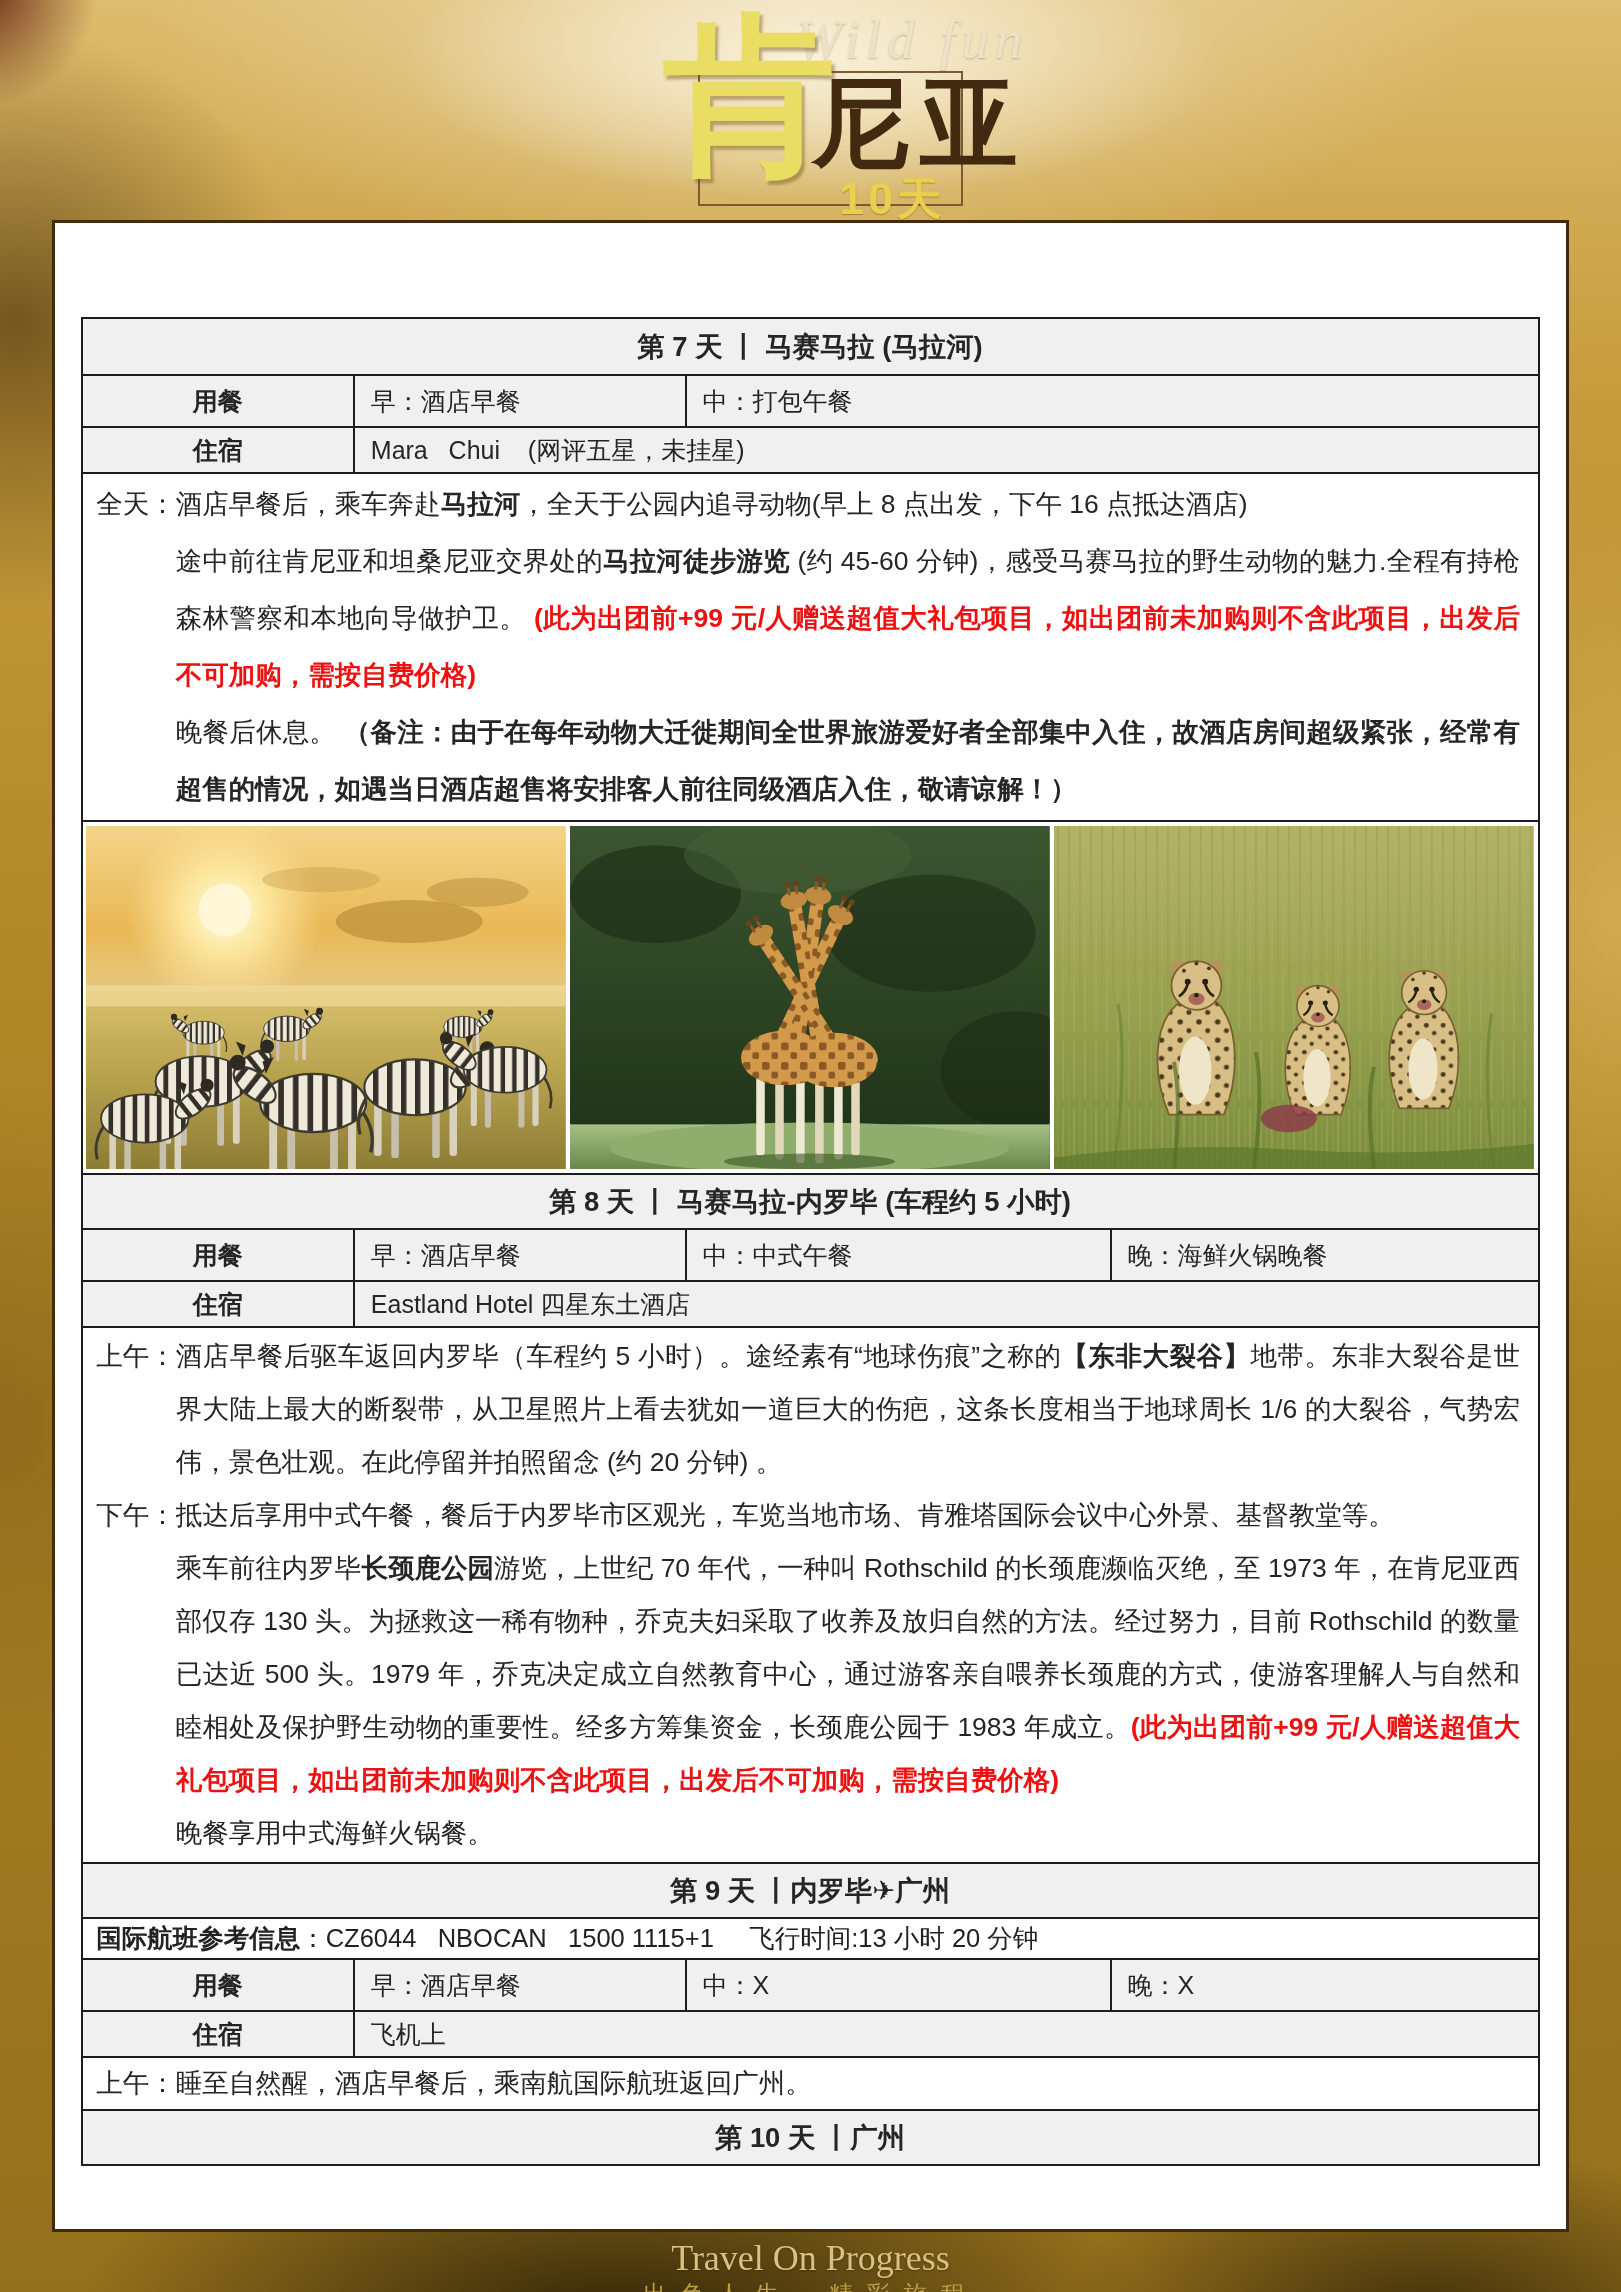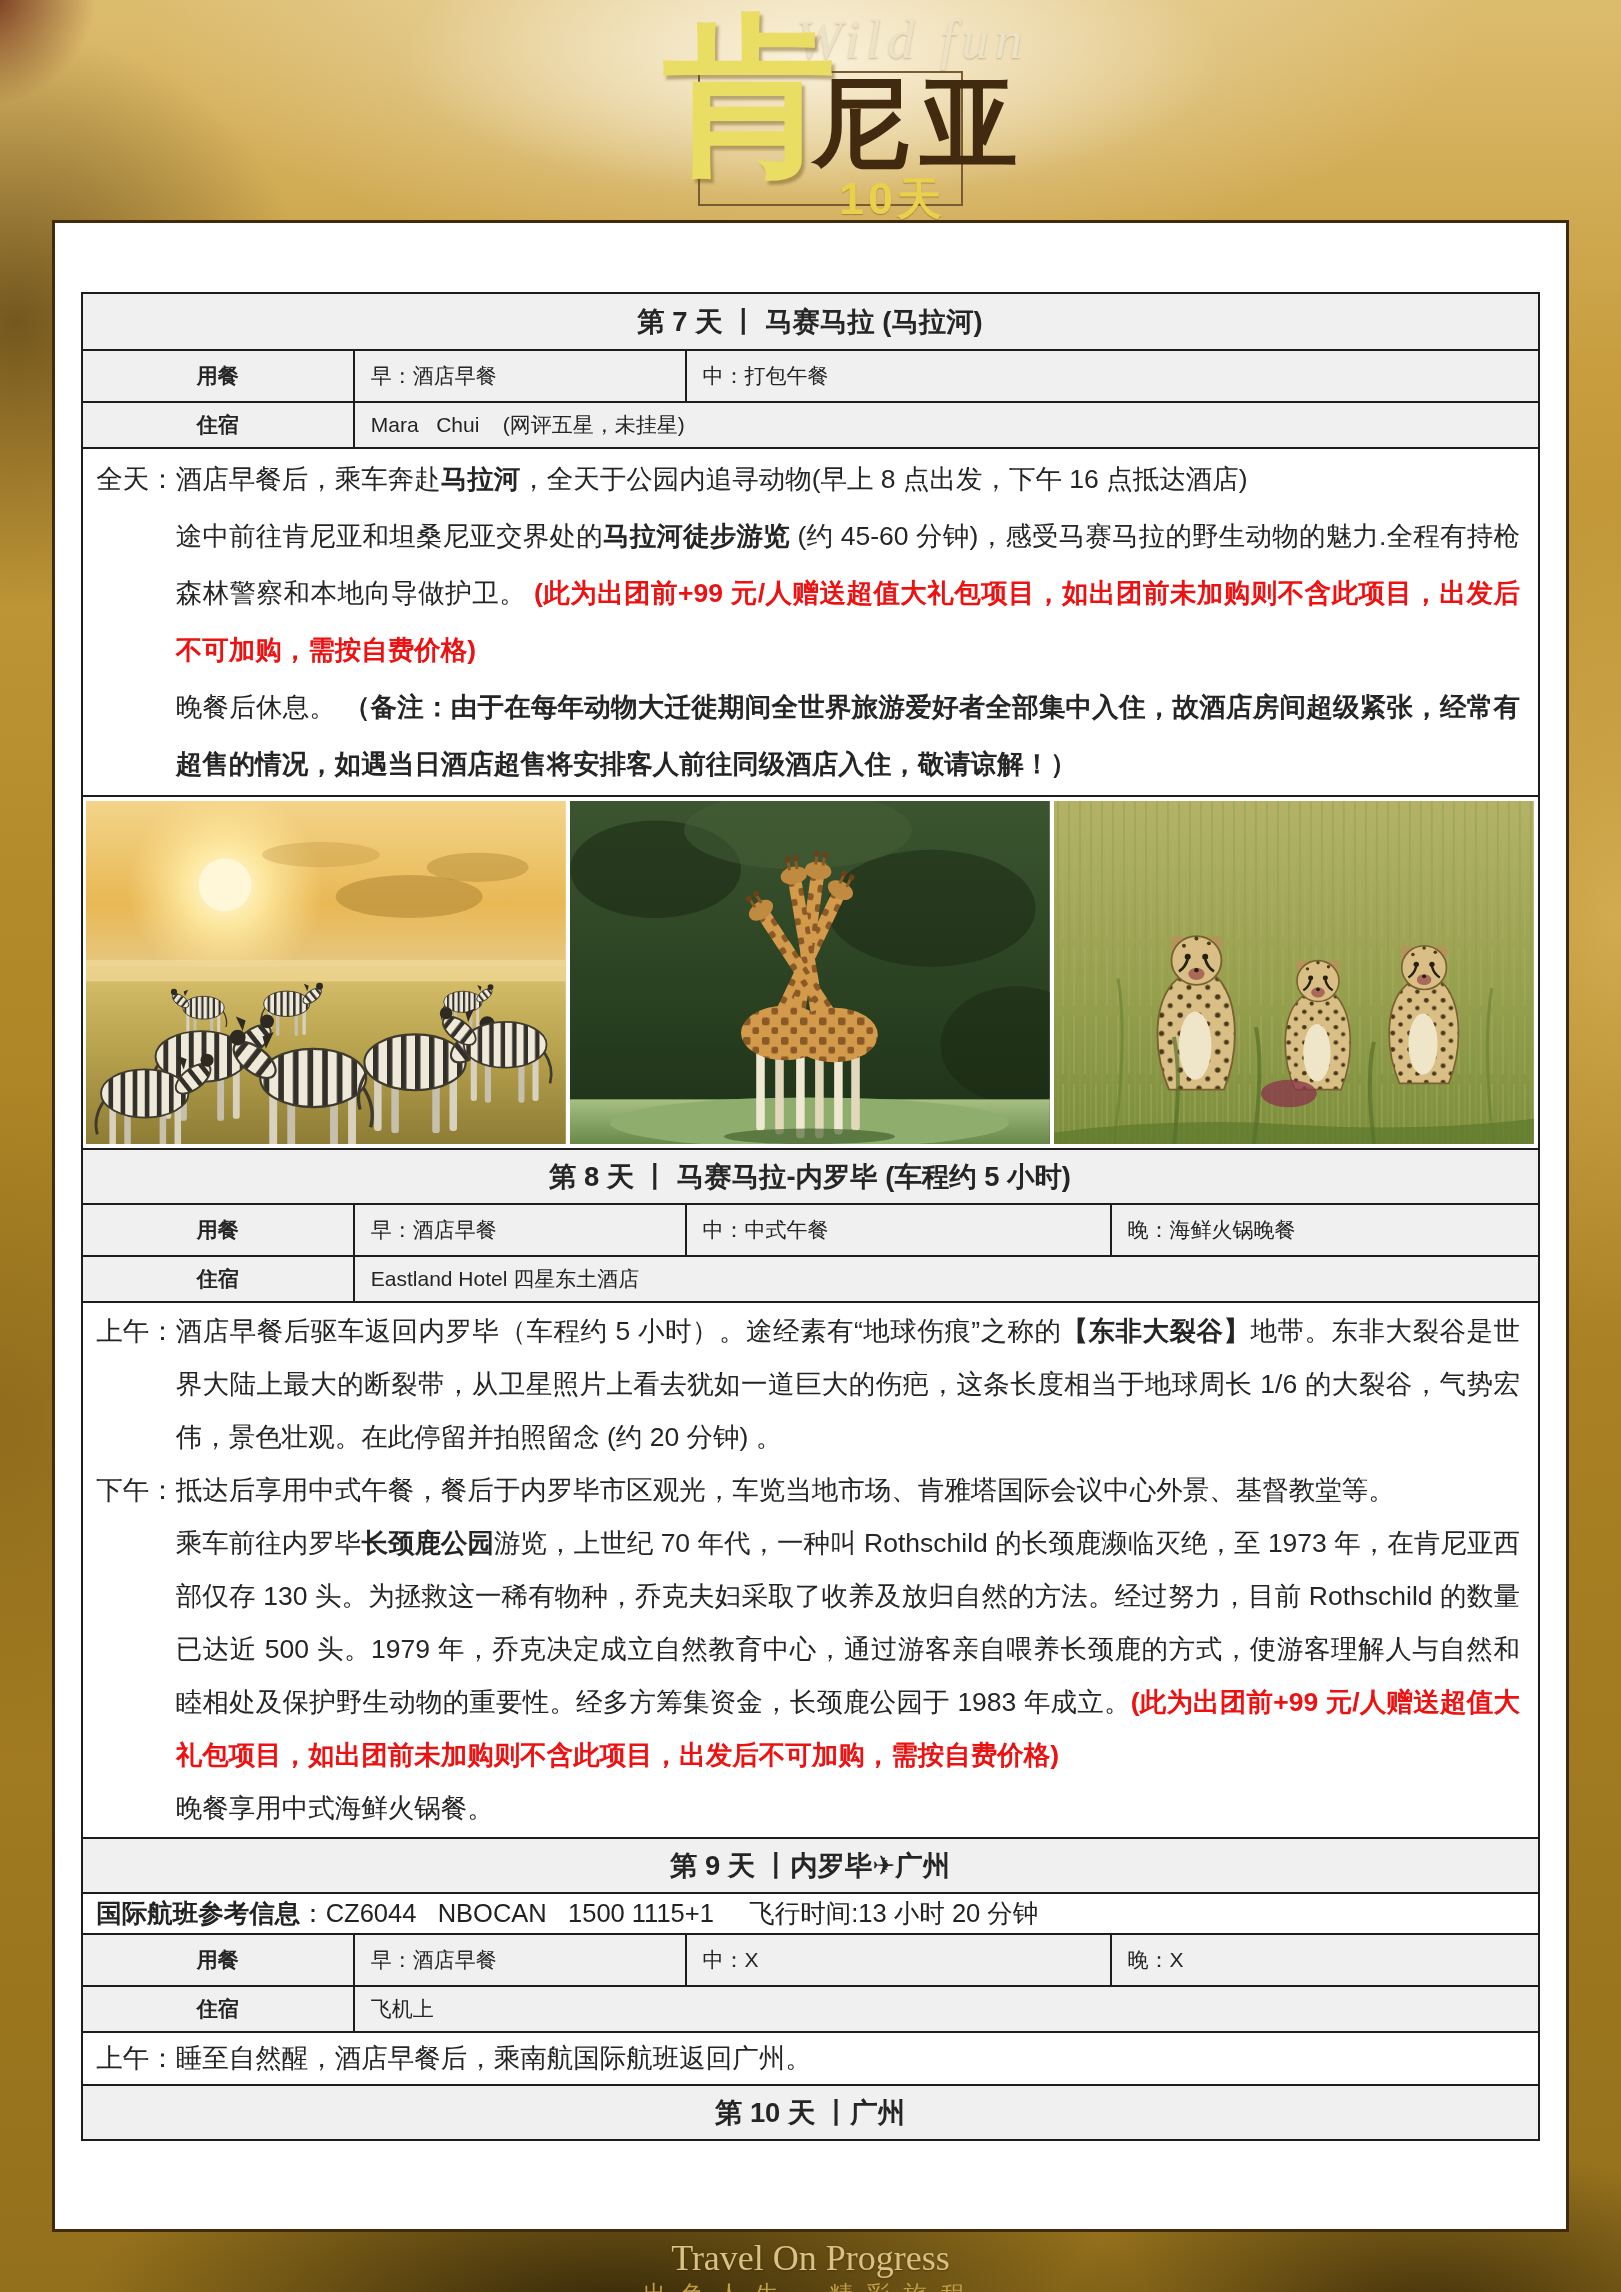--- a/index.html
+++ b/index.html
@@ -44,31 +44,31 @@
   }
 
   
   .card{
     position:absolute;left:52px;top:220px;width:1517px;height:2012px;
     background:#fff;border:3.9px solid #422b0c;box-sizing:border-box;
   }
 
   
   .itinerary-table{
-    position:absolute;left:25.5px;top:69px;width:1459px;
+    position:absolute;left:25.5px;top:94px;width:1459px;
     border:2.9px solid #1d1d1d;background:#fff;box-sizing:border-box;
   }
   .row{display:flex;box-sizing:border-box;}
   .row + .row{border-top:2px solid #1d1d1d;}
   .row.head{background:#f0f0f0;height:55px;align-items:center;justify-content:center;}
   .head-title{font-size:27.4px;font-weight:bold;color:#252525;}
   .rmeals,.rstay{background:#f0f0f0;}
   .rmeals{height:52px;}
   .rstay{height:46px;}
-  .c{box-sizing:border-box;display:flex;align-items:center;padding:0 15.7px;font-size:21px;color:#252525;}
+  .c{box-sizing:border-box;display:flex;align-items:center;padding:0 15.7px;font-size:25px;color:#252525;}
   .c + .c{border-left:2px solid #1d1d1d;}
   .clabel{width:18.6%;justify-content:center;font-weight:bold;padding:0 3.9px;}
   .cm1{width:22.8%;}
   .cm2{width:29.2%;}
   .cm3{flex:1;}
   .cstay{flex:1;white-space:pre-wrap;}
 
   .rdesc{background:#fff;flex-direction:column;padding:2px 17.6px 2px 13.7px;}
   .sched-item{display:flex;align-items:flex-start;}
   .slabel{flex:0 0 auto;font-size:26.5px;color:#252525;white-space:nowrap;}

